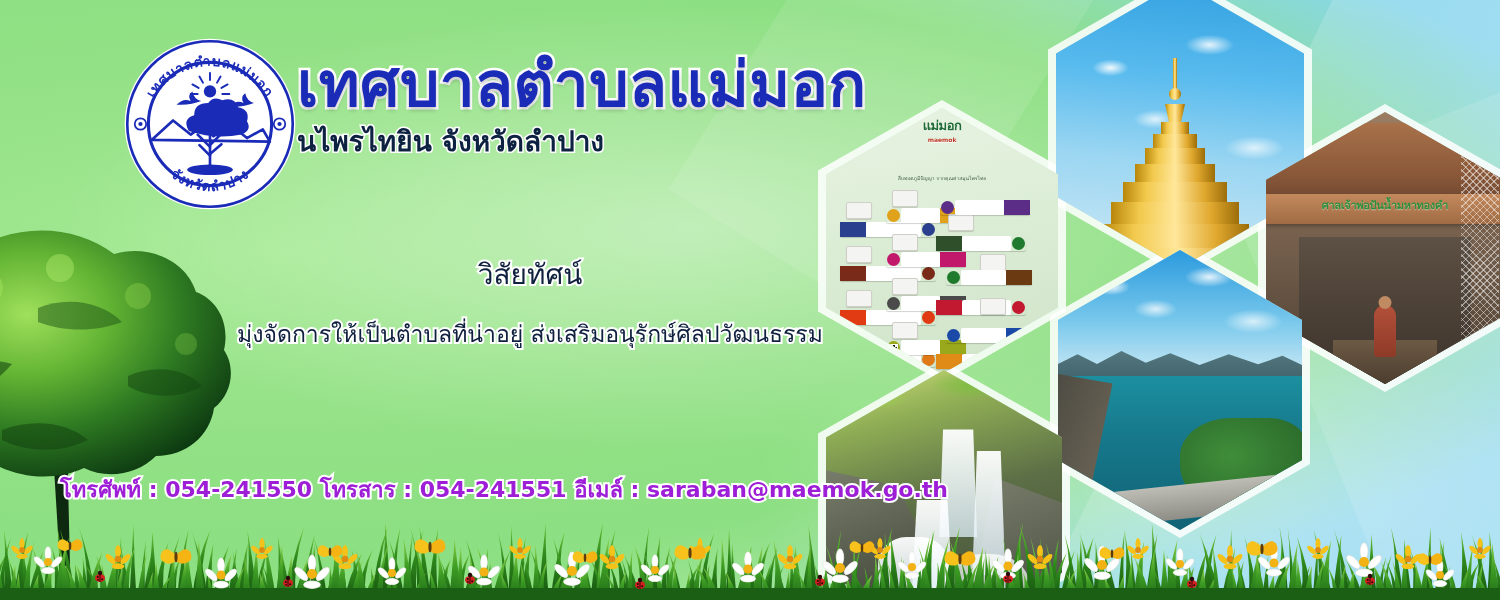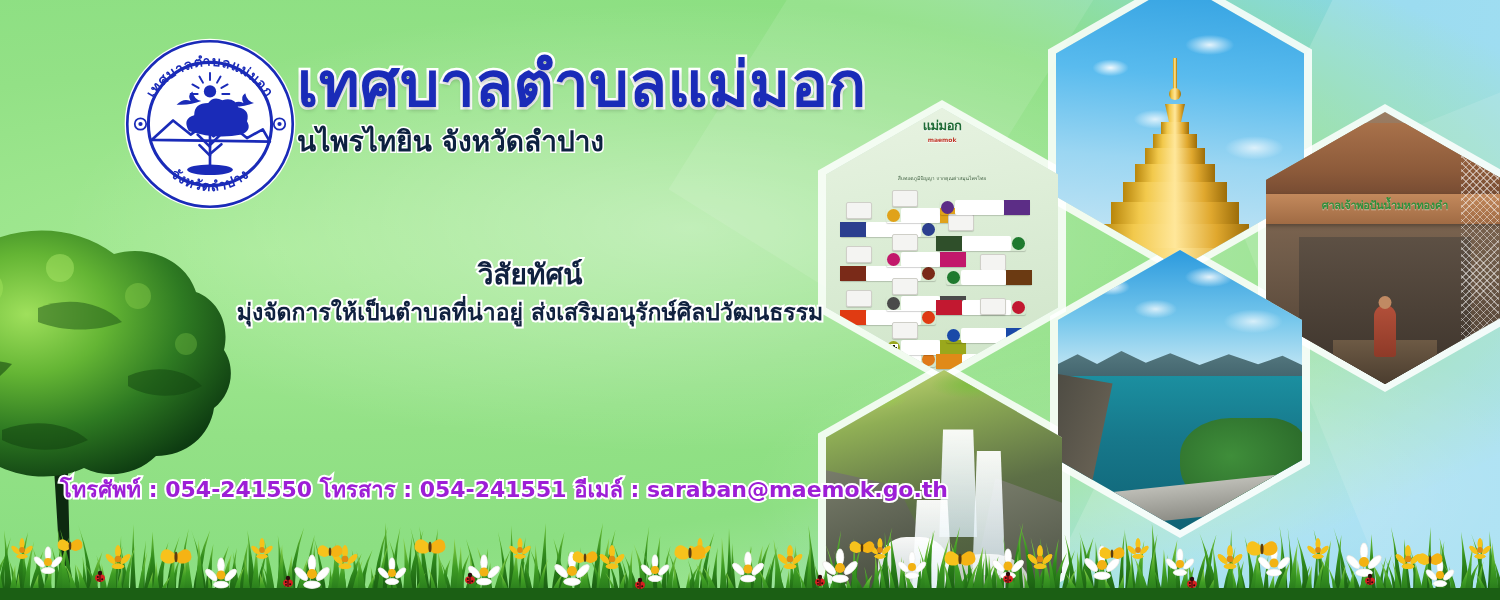--- a/index.html
+++ b/index.html
@@ -74,26 +74,26 @@
     -webkit-text-stroke:3px #ffffff;
     paint-order:stroke fill;
     margin-top:6px; white-space:nowrap;
   }
 
   
   #vision {
     position:absolute; left:230px; top:252px; width:600px; text-align:center;
   }
   .vision-head {
-    font-size:28px; font-weight:700; color:#10213f;
+    font-size:28px; font-weight:400; color:#10213f;
     -webkit-text-stroke:4px #ffffff; paint-order:stroke fill;
-    margin-bottom:0;
+    margin-bottom:22px;
   }
   .vision-line {
-    font-size:23px; line-height:1.42; font-weight:700; color:#10213f;
+    font-size:23px; line-height:1.42; font-weight:400; color:#10213f;
     -webkit-text-stroke:4px #ffffff; paint-order:stroke fill;
     white-space:nowrap;
   }
 
   
   #contact { position:absolute; left:60px; top:473px; width:790px; text-align:center; }
   .contact-line {
     font-size:22px; line-height:1.5; font-weight:700; color:#9d1ed6;
     -webkit-text-stroke:4px #ffffff; paint-order:stroke fill;
     white-space:nowrap;

